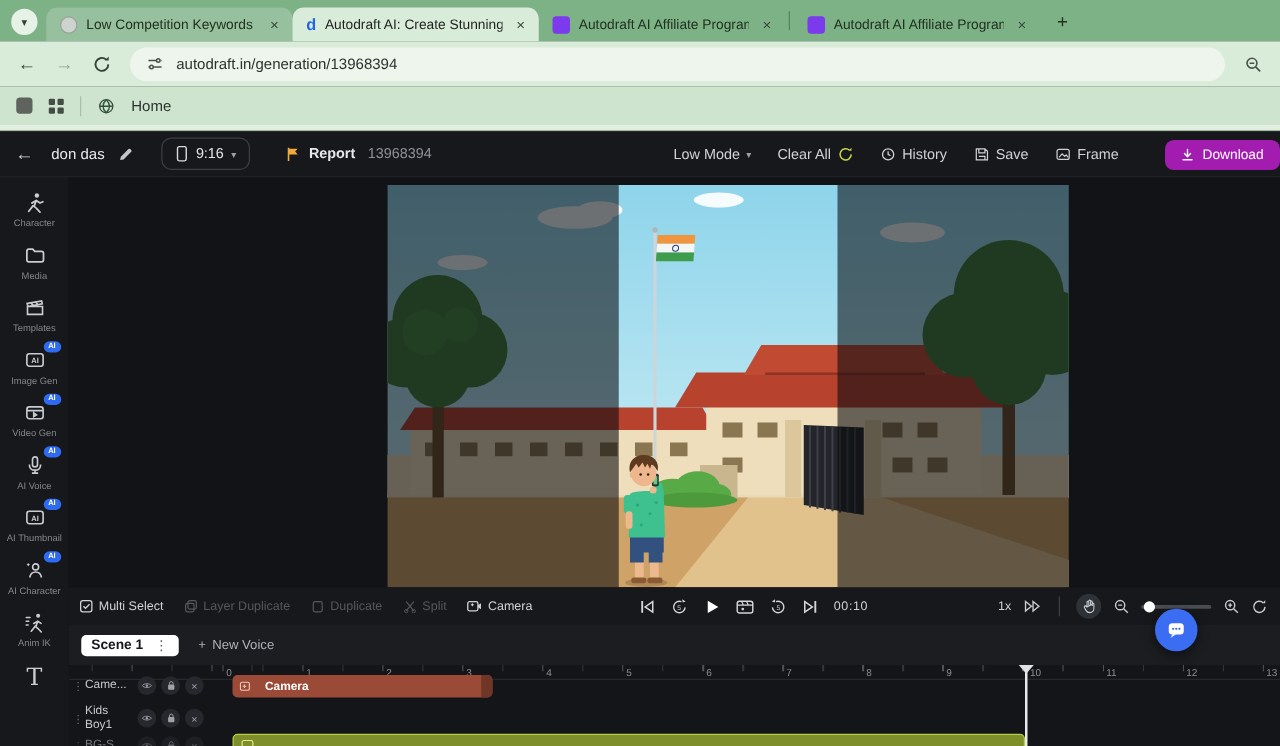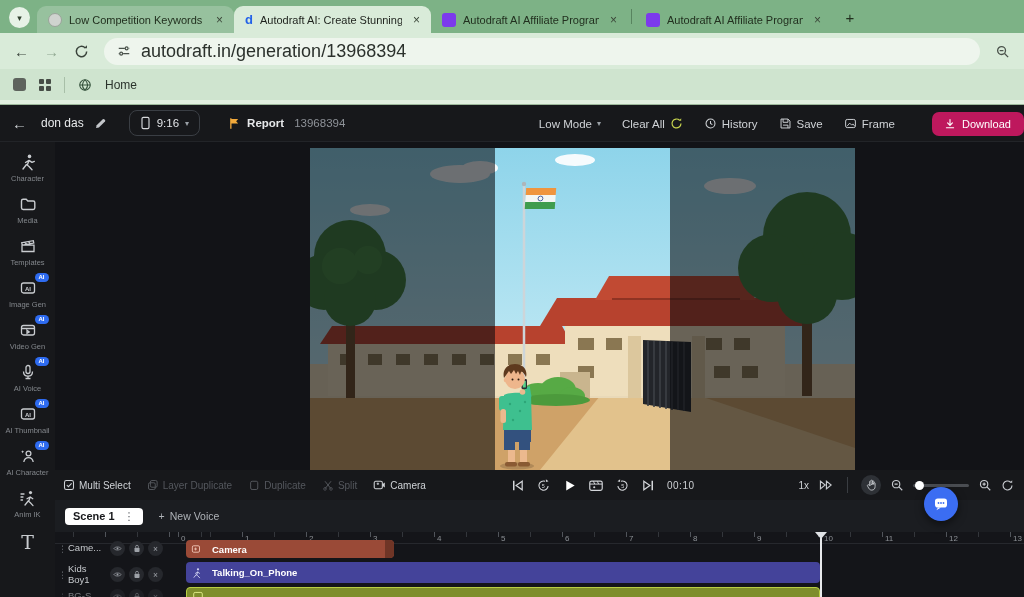--- a/index.html
+++ b/index.html
@@ -19,42 +19,42 @@
 .newtab{width:24px;height:24px;display:flex;align-items:center;justify-content:center;font-size:15px;color:#22301f;margin:0 0 4px 6px}
 .fav{flex:none;display:flex;align-items:center;justify-content:center}
 .fav-globe{width:14px;height:14px;border-radius:50%;background:#cfd3cf;border:1px solid #9aa39a}
 .fav-ad{color:#2362e8;font-weight:bold;font-size:13px;line-height:14px}
 .fav-list{width:14px;height:14px;border-radius:3px;background:#7c3aed;display:flex;flex-direction:column;justify-content:center;gap:2px;padding:0 2.5px}
 .fav-list i{display:block;height:1.5px;background:#fff;border-radius:1px}
 
 #addressbar{position:absolute;left:0;top:33px;width:1024px;height:36px;background:#d9ebd9;display:flex;align-items:center;padding:0 14px;gap:15px}
 .navic{font-size:15px;color:#39423a;line-height:1}
 .navic.disabled{color:#91a892}
-#urlpill{flex:1;height:27px;background:#eef5ed;border-radius:14px;display:flex;align-items:center;gap:10px;padding:0 13px;font-size:18px;color:#2b312c}
+#urlpill{flex:1;height:27px;background:#eef5ed;border-radius:14px;display:flex;align-items:center;gap:10px;padding:0 13px;font-size:12px;color:#2b312c}
 
 #bookmarksbar{position:absolute;left:0;top:69px;width:1024px;height:31px;background:#cfe4cf;display:flex;align-items:center;gap:13px;padding:0 13px;font-size:12px;color:#2b332c}
 .bmsquare{width:13px;height:13px;border-radius:3px;background:#5e635d}
 .bmgrid{display:grid;grid-template-columns:5px 5px;grid-gap:2px}
 .bmgrid i{width:5px;height:5px;background:#454c45;border-radius:1px}
 .bmsep{width:1px;height:16px;background:#a8bfa8}
 #lightstrip{position:absolute;left:0;top:100px;width:1024px;height:5px;background:#e2efe0;border-bottom:1px solid #9db89b}
 
 
 #apptoolbar{position:absolute;left:0;top:105px;width:1024px;height:37px;background:#17181b;border-bottom:1px solid #222428;display:flex;align-items:center;color:#d7d9dc;font-size:11.5px;padding:0 0 0 12px}
 .backarrow{font-size:15px;color:#cfd2d6;margin-right:14px}
 .projname{font-size:12px;color:#e8eaec;margin-right:10px}
 .pencil{color:#c3c6ca;margin-right:22px}
 .ratiobox{display:flex;align-items:center;gap:6px;border:1px solid #3a3e44;border-radius:8px;padding:5px 10px;margin-right:28px;color:#e3e5e8}
 .chev{font-size:8px;color:#9aa0a6}
 .reportflag{margin-right:6px}
 .reportlabel{font-weight:bold;color:#e6e8ea;margin-right:10px}
 .genid{color:#8e9298}
 #tb-right{position:absolute;right:0;top:0;height:37px;display:flex;align-items:center;gap:21px}
 .tbitem{display:flex;align-items:center;gap:5px;color:#cfd2d6}
-.dlbtn{display:flex;gap:6px;background:#be185d;color:#fff;border-radius:7px;padding:6px 12px;font-size:11px;width:92px;flex:none;margin-left:16px}
+.dlbtn{display:flex;gap:6px;background:#a21caf;color:#fff;border-radius:7px;padding:6px 12px;font-size:11px;width:92px;flex:none;margin-left:16px}
 
 
 #sidebar{position:absolute;left:0;top:142px;width:55px;height:455px;background:#17181b;display:flex;flex-direction:column;align-items:center;padding-top:11px;gap:12px}
 .sbitem{display:flex;flex-direction:column;align-items:center;gap:3px;color:#83878c;font-size:7.5px;width:55px;text-align:center}
 .sbicon{position:relative;color:#c9ccd0;height:18px}
 .aibadge{position:absolute;top:-6px;right:-12px;background:#2e6bf0;color:#fff;font-size:6px;font-weight:bold;padding:1px 4px;border-radius:5px;line-height:7px}
 .ttool{font-family:"DejaVu Serif",serif;font-size:19px;color:#c9ccd0}
 
 
 #canvas{position:absolute;left:55px;top:142px;width:969px;height:328px;background:#121317;overflow:hidden}
@@ -665,29 +665,20 @@
     </span>
     <span class="hbtn">
       <svg width="8" height="9" viewBox="0 0 14 16">
           <rect x="2.5" y="6.5" width="9" height="7.5" rx="1.5" fill="#9ea2a8"></rect>
           <path d="M4.5 6.5V4.8a2.5 2.5 0 0 1 5 0v1.7" fill="none" stroke="#9ea2a8" stroke-width="1.4"></path>
         </svg>
     </span>
     <span class="hbtn">×</span>
   </div>
 
-  <div class="clip" id="clip-anim">
-    <span class="clipicon">
-      <svg width="12" height="12" viewBox="0 0 18 18">
-          <circle cx="10.5" cy="3.4" r="1.7" fill="#cdcfee"></circle>
-          <path d="M4.5 15.5l3.3-4.2 2.4 1.9 2.8 3M6.8 9.5L10 7.6l2.8 1.9M10 7.6l-1.5 4.2" stroke="#cdcfee" fill="none" stroke-width="1.4" stroke-linecap="round"></path>
-        </svg>
-    </span>
-    <span>Talking_On_Phone</span>
-  </div>
 
   <div class="trackhead" style="left:3px;top:57px;opacity:.55">
     <span class="thandle">⋮</span>
     <span class="tname">BG-S</span>
     <span class="hbtn">
       <svg width="9" height="9" viewBox="0 0 16 16">
           <path d="M1.5 8c2.5-3.6 10.5-3.6 13 0-2.5 3.6-10.5 3.6-13 0z" fill="none" stroke="#9ea2a8" stroke-width="1.3"></path>
           <circle cx="8" cy="8" r="1.7" fill="#9ea2a8"></circle>
         </svg>
     </span>

